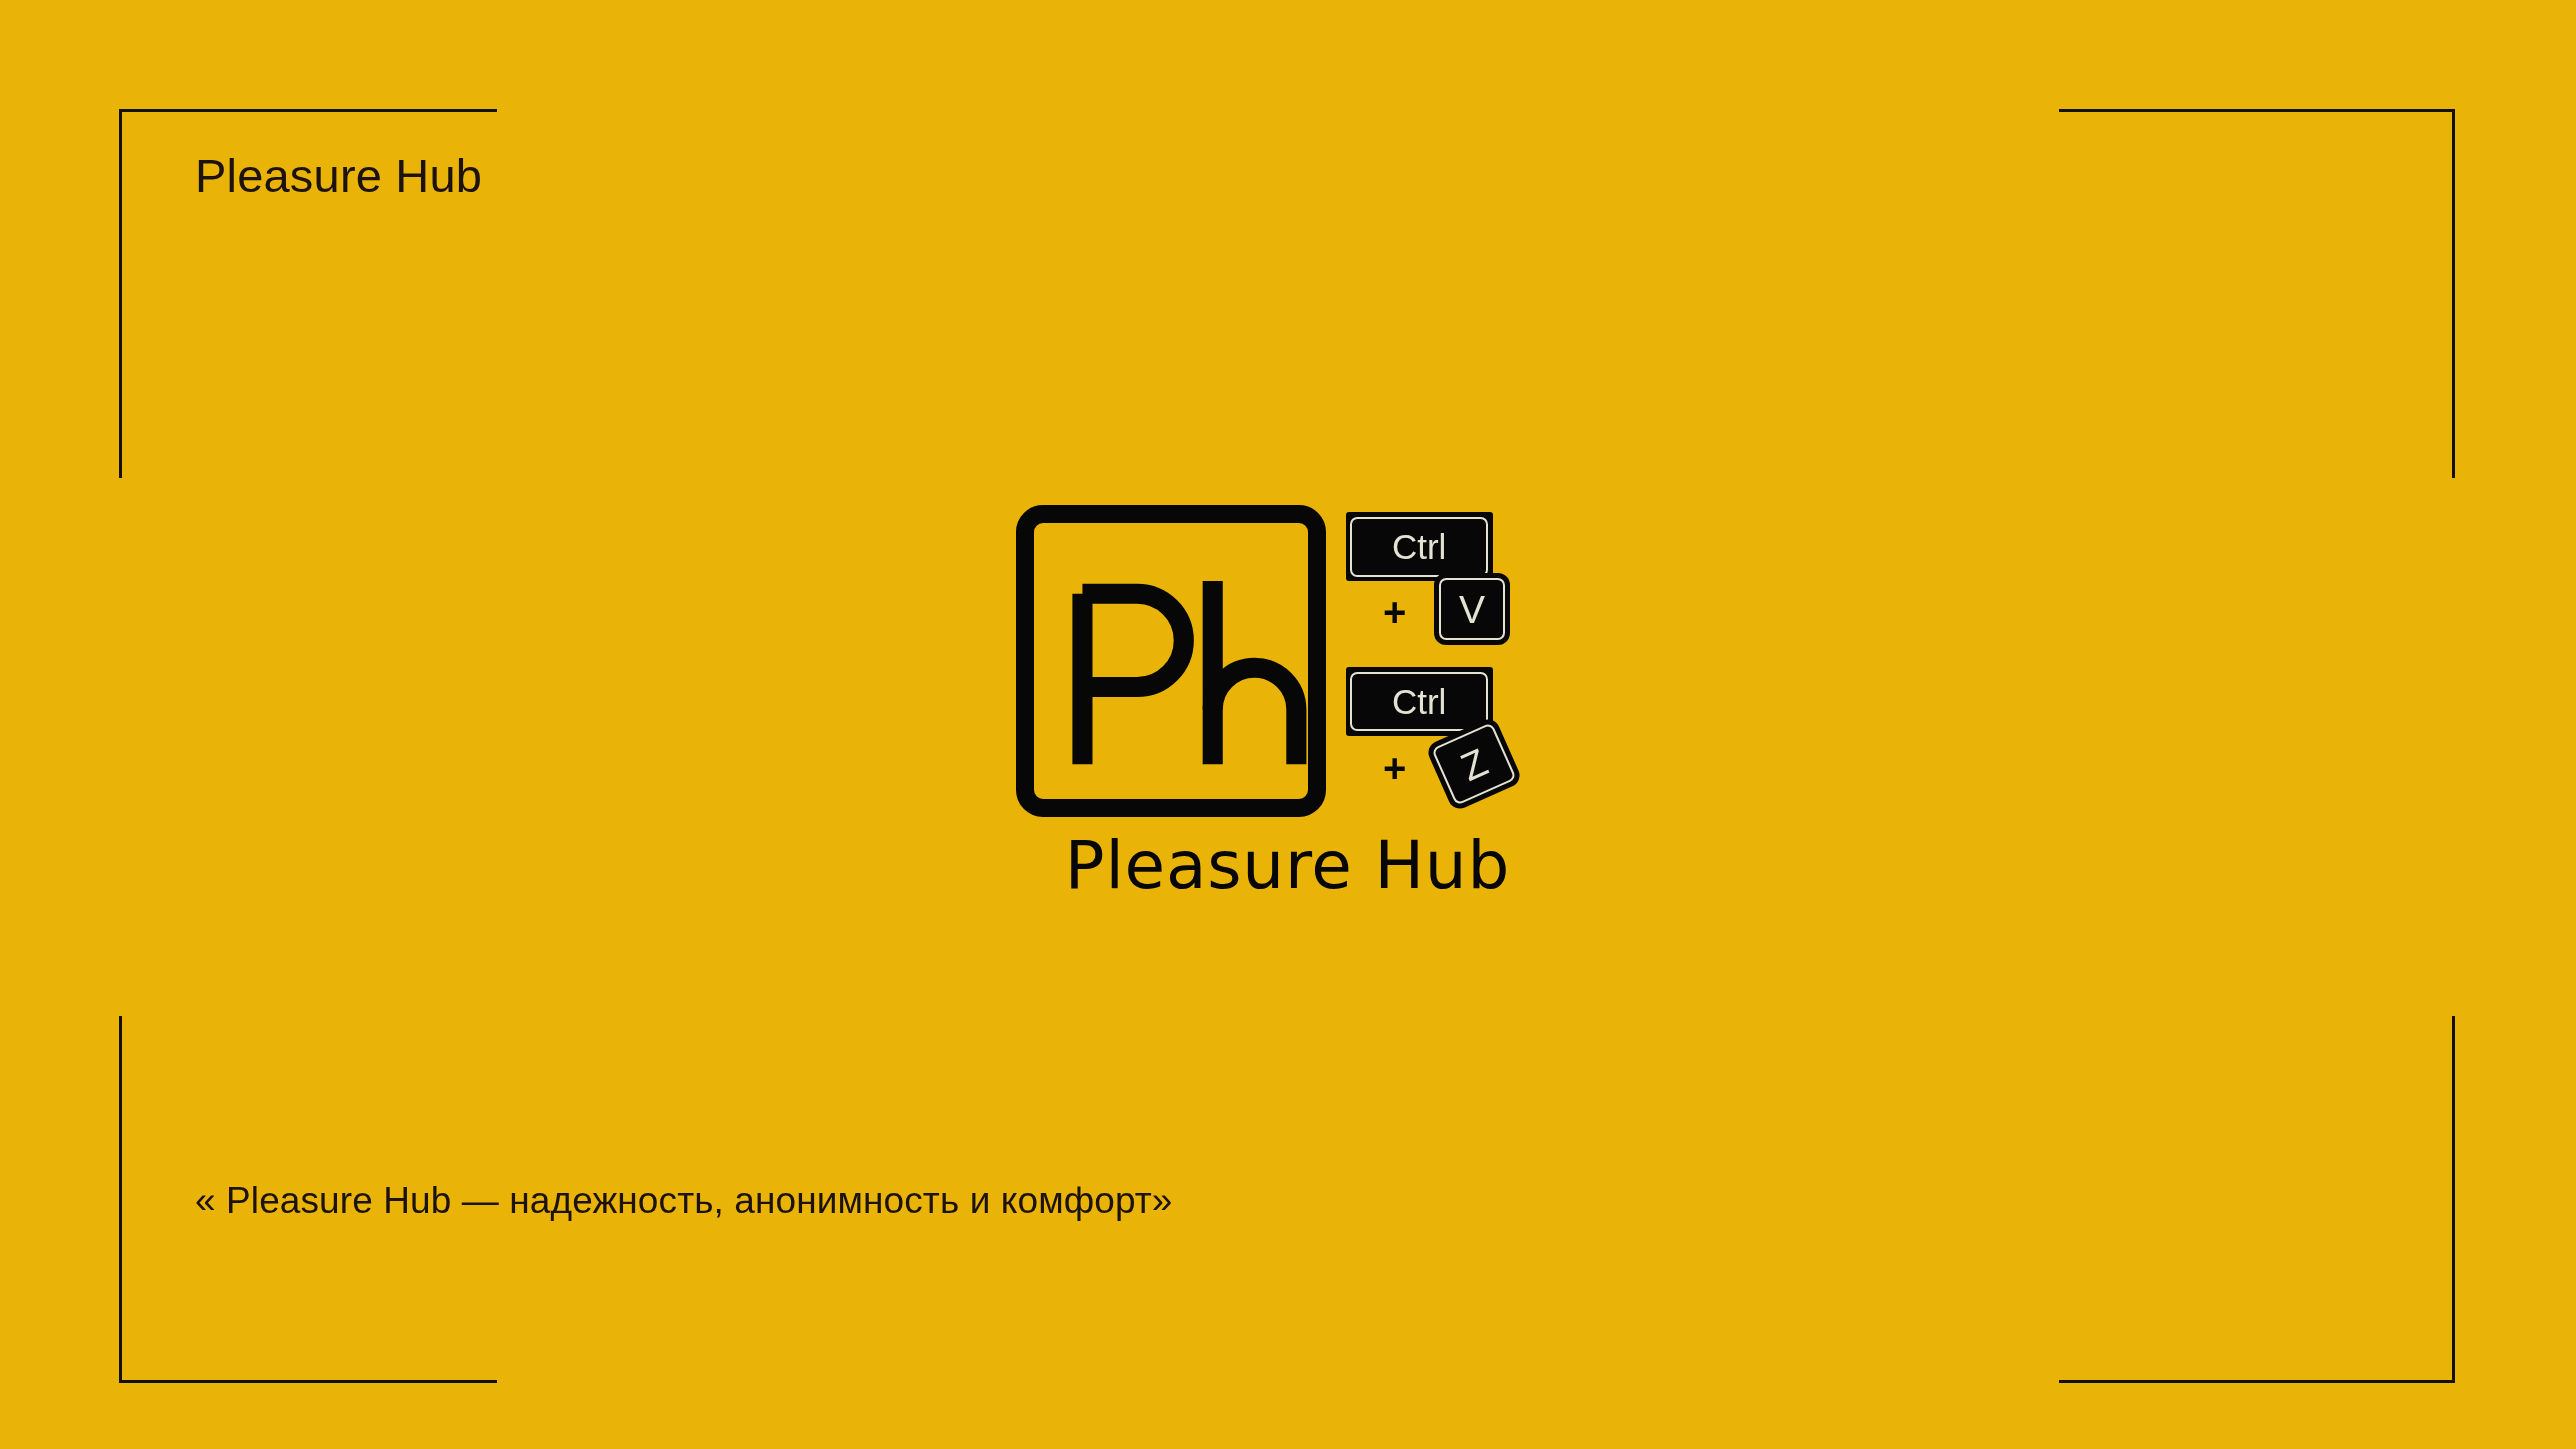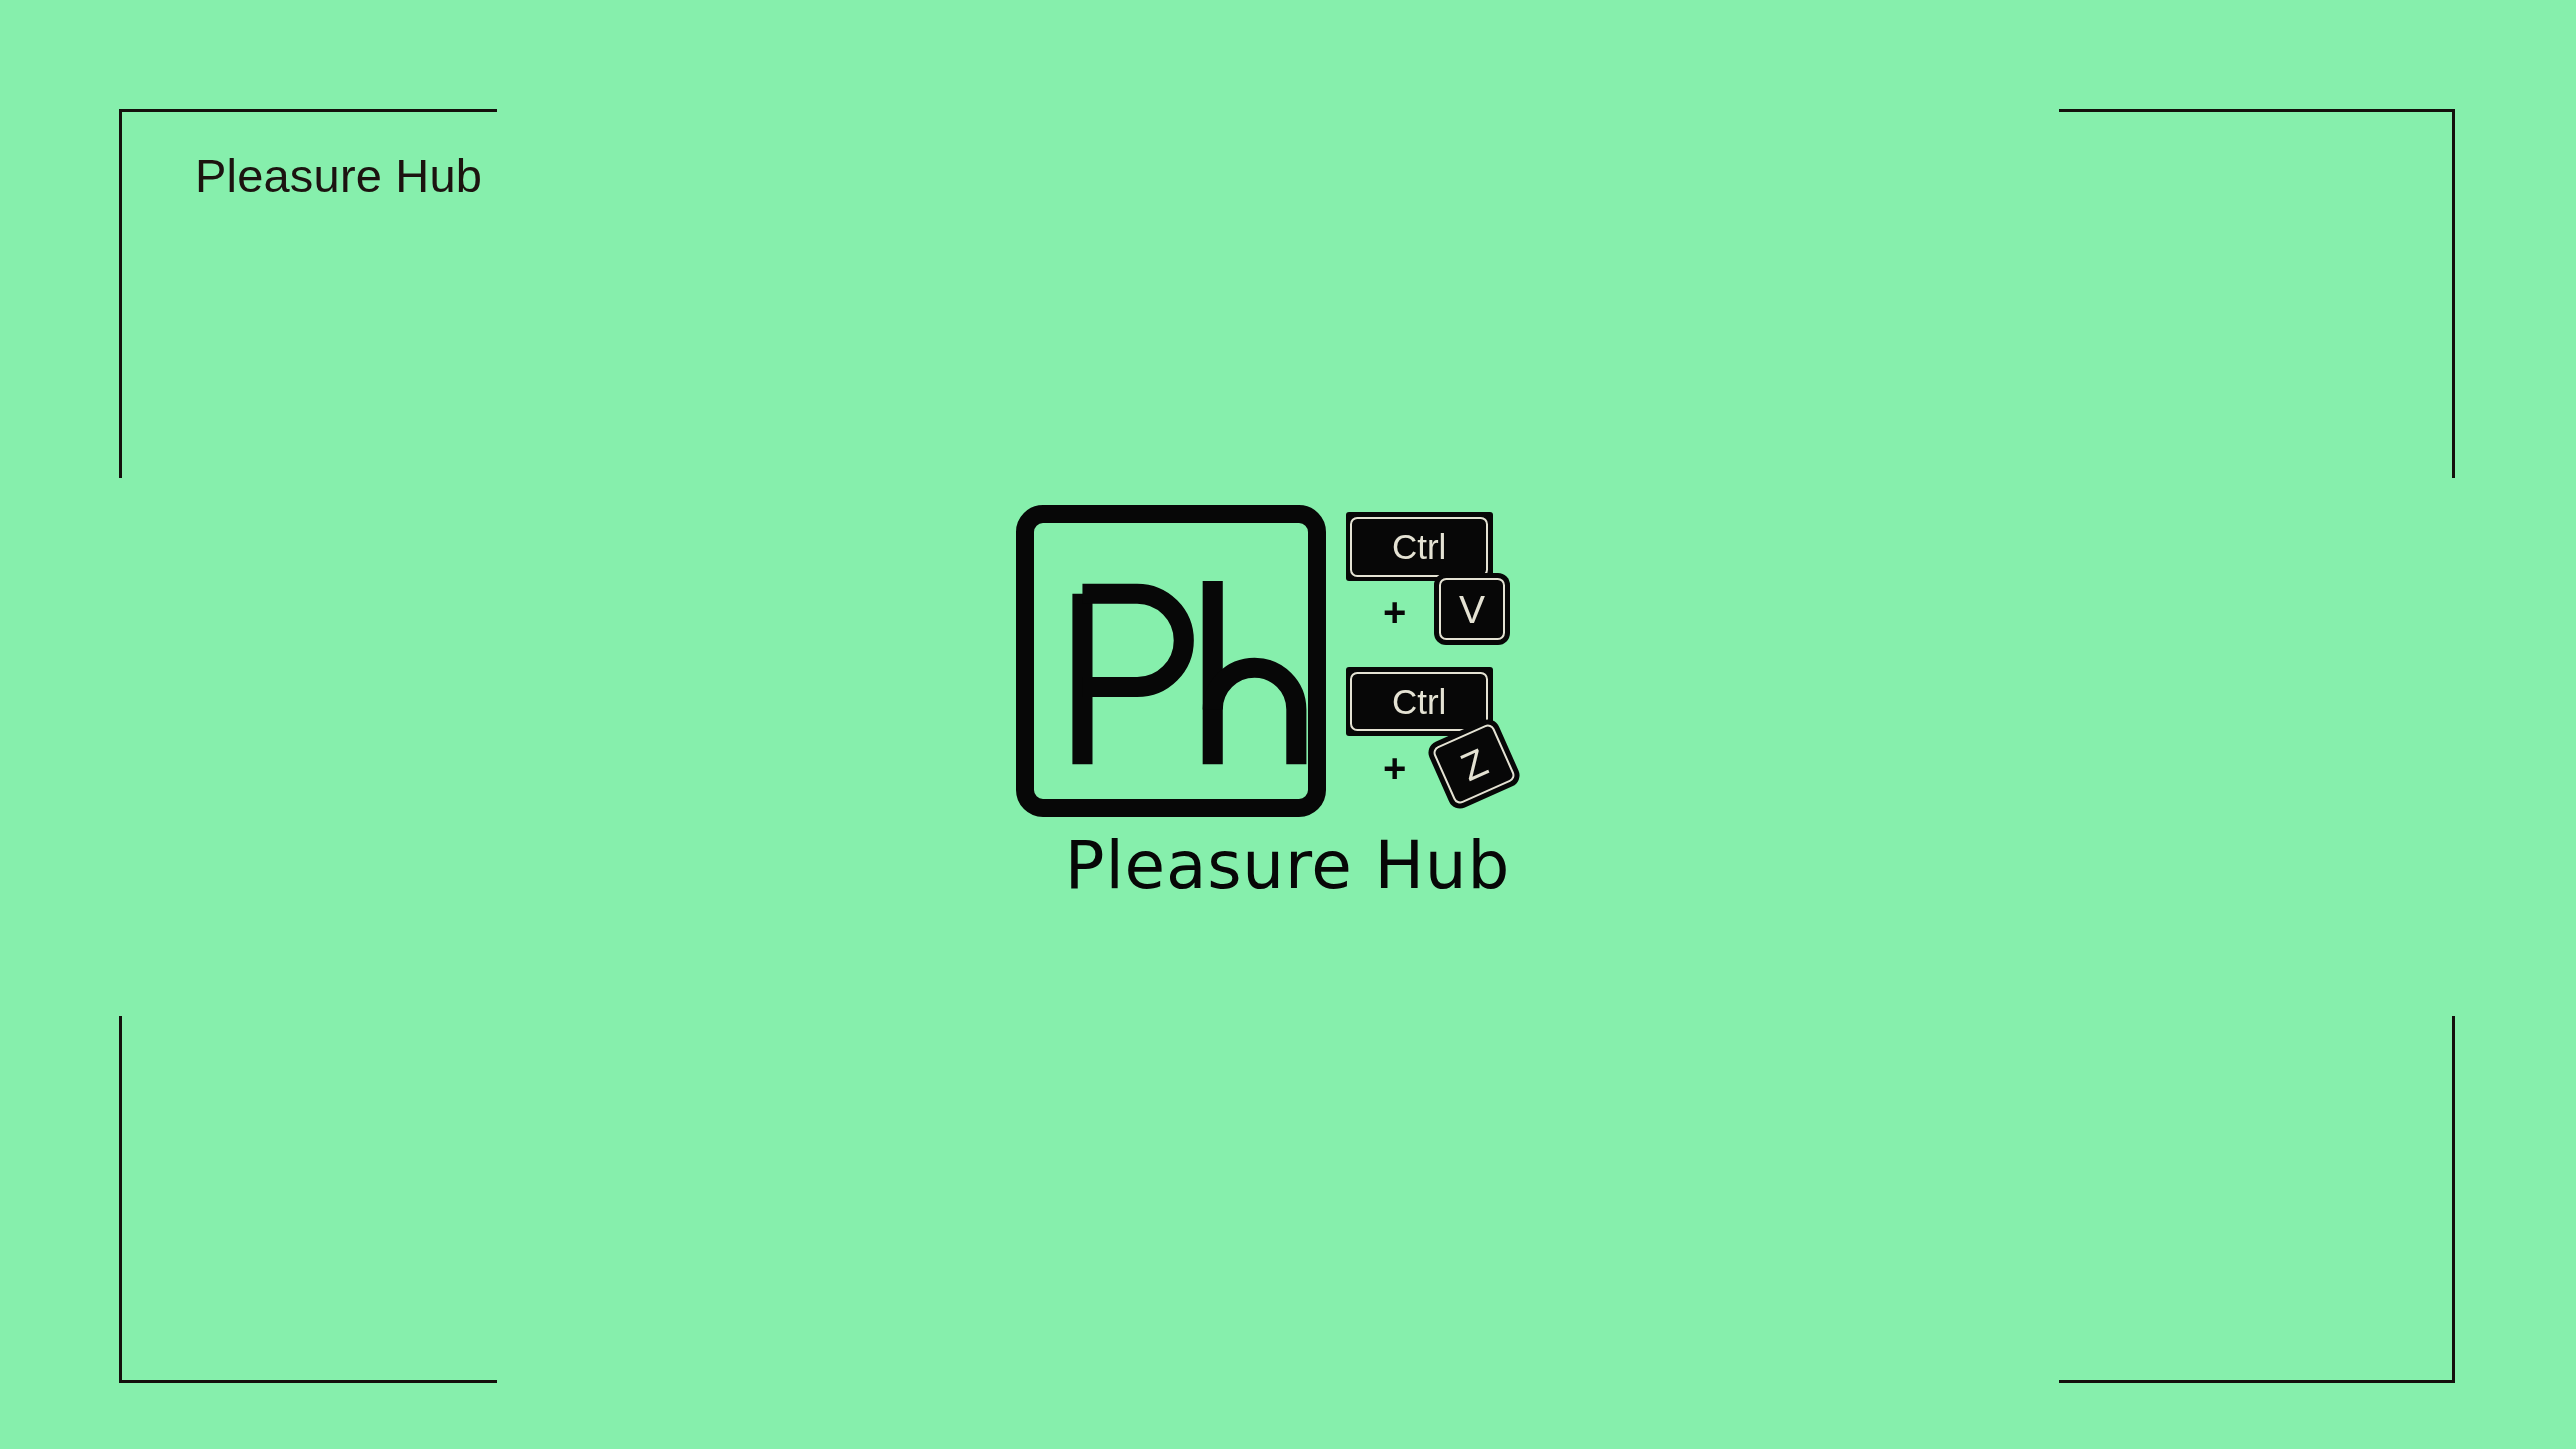--- a/index.html
+++ b/index.html
@@ -11,21 +11,21 @@
     width: 2576px;
     height: 1449px;
     overflow: hidden;
     font-family: "Liberation Sans", "DejaVu Sans", sans-serif;
   }
 
   .canvas {
     position: relative;
     width: 2576px;
     height: 1449px;
-    background: #86efac;
+    background: #eab308;
     overflow: hidden;
   }
 
   
   .bracket {
     position: absolute;
     pointer-events: none;
   }
   .bracket .v,
   .bracket .h {
@@ -240,16 +240,17 @@
       </div>
     </div>
 
     <svg class="logo-wordmark" viewBox="0 0 690 110">
       <text id="wordmark-text" x="345" y="80" text-anchor="middle" font-family="DejaVu Sans, sans-serif" font-size="82" fill="#070707" letter-spacing="1">Pleasure Hub</text>
     </svg>
 
   </div>
 
   <div class="tagline">
+    <div class="tagline-line">« Pleasure Hub — надежность, анонимность и комфорт»</div>
   </div>
 
 </div>
 
 
 </body></html>

